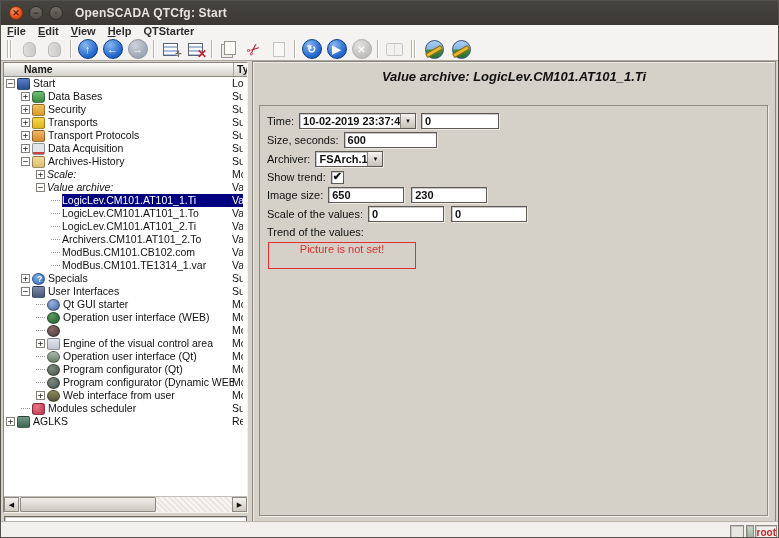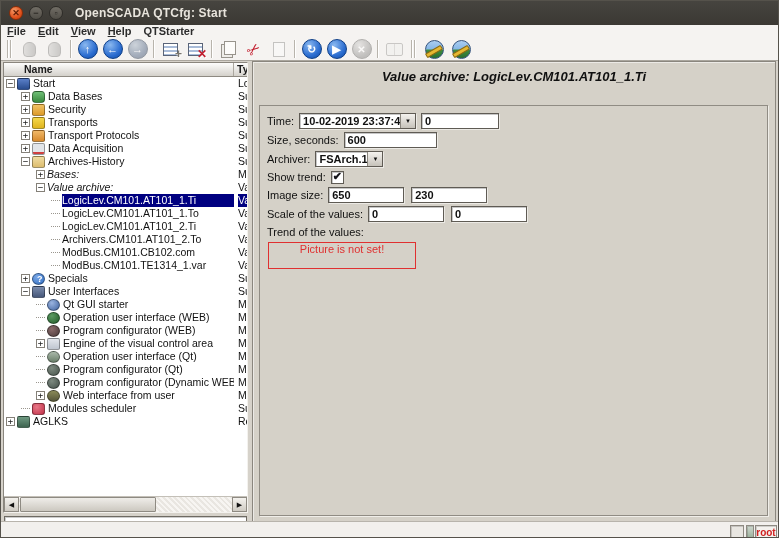--- a/index.html
+++ b/index.html
@@ -50,21 +50,21 @@
   .hcell.name { width:230px; border-right:1px solid #aba79f;padding-left:20px; }
   .hcell.type { flex:1; }
   #treebody { position:absolute; left:0; top:14px; right:0; bottom:16px; overflow:hidden; background:#fff; }
   .trow { position:relative; height:13px; display:flex; align-items:center; font-size:10.5px; color:#111; white-space:nowrap; padding-right:13px; }
   .tind { flex:none; }
   .exp { flex:none; width:9px; height:9px; border:1px solid #848078; background:#fff; font-size:9px; line-height:7px; text-align:center; color:#222; margin-right:2px; font-family:"DejaVu Sans Mono",monospace; }
   .dash { flex:none; width:9px; border-top:1px dotted #9a968e; margin-right:2px; }
   .ticon { flex:none; width:13px; height:12px; border-radius:2px; margin-right:3px; border:1px solid rgba(0,0,0,.35); }
   .tlabel { flex:1; overflow:hidden; line-height:13px; }
   .tlabel.it { font-style:italic; }
-  .ttype { position:absolute; left:234px; width:11px; overflow:hidden; line-height:13px; }
+  .ttype { position:absolute; left:228px; width:11px; overflow:hidden; line-height:13px; }
   .trow.sel .tlabel, .trow.sel .ttype { background:#000080; color:#fff; }
 
   
   .start-icon{background:linear-gradient(#5a7fc8,#2a4d8f);}
   .databases-icon{background:linear-gradient(#6fbf76,#3a8a3f);border-radius:4px;}
   .security-icon{background:linear-gradient(#f0c266,#dd9a28);}
   .transports-icon{background:linear-gradient(#f4d84a,#e0b41e);}
   .protocols-icon{background:linear-gradient(#f0b868,#d88a2e);}
   .daq-icon{background:#e2e5e9; box-shadow:inset 0 -4px 0 -2px #d04040;}
   .archives-icon{background:linear-gradient(#f0dca2,#ddbd6e);}
@@ -109,21 +109,21 @@
   .cb { width:13px; height:13px; background:#fff; border:1px solid #5f5b54; box-shadow:inset 1px 1px 0 rgba(0,0,0,.22); position:relative; }
   .cb.checked:before { content:"✔"; position:absolute; left:1px; top:-2px; font-size:11px; font-weight:bold; color:#14141a; }
   #picbox { width:148px; height:27px; border:1px solid #e03030; margin:3px 0 0 2px; display:flex; justify-content:center; }
   #picbox span { color:#e03030; font-size:11px; }
 
   
   #statusbar { position:absolute; left:0; bottom:0; width:100%; height:16px; background:#f2f0ed; border-top:1px solid #b8b4ac; }
   .stbox { position:absolute; top:3px; height:14px; border:1px solid #8e8a82; box-shadow:inset 1px 1px 0 rgba(0,0,0,.15); background:#e8e6e1; }
   #st1 { right:34px; width:14px; }
   #st2 { right:24px; width:8px; background:linear-gradient(#cfd8cf,#9ab09a); }
-  #st3 { right:1px; width:22px; background:#f4f2ee; font:bold 10px "Liberation Sans",sans-serif; color:#d02020; text-align:center; line-height:13px; overflow:hidden; }
+  #st3 { right:1px; width:22px; background:#f4f2ee; font:bold 10px "Liberation Sans",sans-serif; color:#d02020; text-align:right; line-height:13px; overflow:hidden; }
 </style>
 </head>
 <body>
 
 <div id="titlebar">
   <span class="wbtn close">✕</span>
   <span class="wbtn min">−</span>
   <span class="wbtn max">▫</span>
   <span id="titletext">OpenSCADA QTCfg: Start</span>
 </div>
@@ -249,21 +249,21 @@
         <div class="trow">
           <span class="tind" style="width: 17px;"></span>
           <span class="exp">−</span>
           <span class="ticon archives-icon"></span>
           <span class="tlabel">Archives-History</span>
           <span class="ttype">Su</span>
         </div>
         <div class="trow">
           <span class="tind" style="width: 32px;"></span>
           <span class="exp">+</span>
-          <span class="tlabel it">Bases:</span>
+          <span class="tlabel it">Scale:</span>
           <span class="ttype">Mo</span>
         </div>
         <div class="trow">
           <span class="tind" style="width: 32px;"></span>
           <span class="exp">−</span>
           <span class="tlabel it">Value archive:</span>
           <span class="ttype">Va</span>
         </div>
         <div class="trow sel">
           <span class="tind" style="width: 47px;"></span>
@@ -326,21 +326,20 @@
           <span class="tind" style="width: 32px;"></span>
           <span class="dash"></span>
           <span class="ticon web-ui-icon"></span>
           <span class="tlabel">Operation user interface (WEB)</span>
           <span class="ttype">Mo</span>
         </div>
         <div class="trow">
           <span class="tind" style="width: 32px;"></span>
           <span class="dash"></span>
           <span class="ticon web-cfg-icon"></span>
-          <span class="tlabel">Program configurator (WEB)</span>
           <span class="ttype">Mo</span>
         </div>
         <div class="trow">
           <span class="tind" style="width: 32px;"></span>
           <span class="exp">+</span>
           <span class="ticon engine-icon"></span>
           <span class="tlabel">Engine of the visual control area</span>
           <span class="ttype">Mo</span>
         </div>
         <div class="trow">

